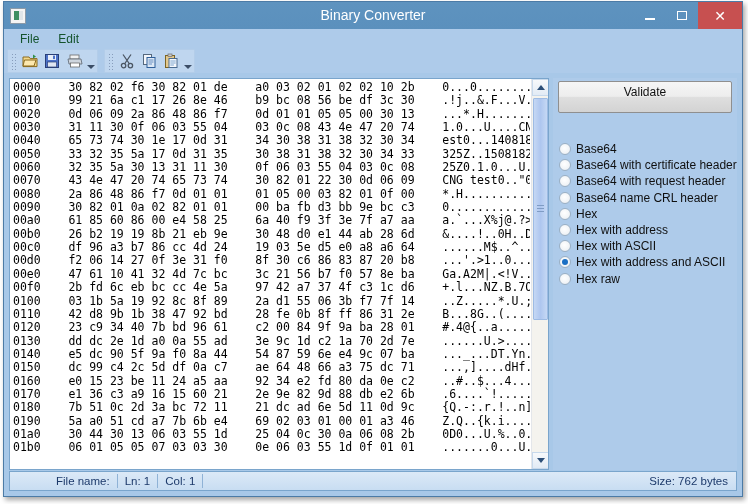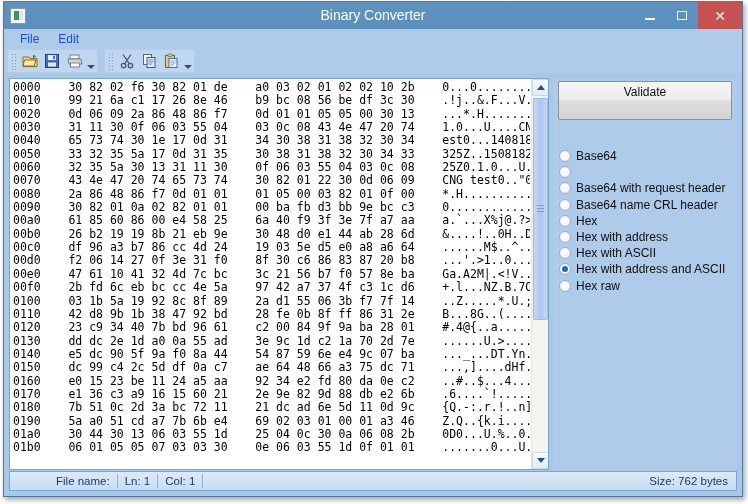--- a/index.html
+++ b/index.html
@@ -78,21 +78,21 @@
   .menubar {
     height: 19px;
     background: #aecbea;
     display: flex;
     align-items: center;
     padding-left: 8px;
     gap: 3px;
   }
   .menuitem {
     font-size: 12px;
-    color: #1d4ed8;
+    color: #14532d;
     padding: 1px 8px;
   }
   
   .toolbar {
     height: 25px;
     background: #aecbea;
     display: flex;
     align-items: center;
     padding-left: 3px;
   }
@@ -213,21 +213,21 @@
   
   .options {
     position: relative;
     margin: 5px 5px 0 4px;
     width: 184px; height: 392px;
     background: #aecbea;
   }
   .validate-btn {
     display: block;
     margin: 3px auto 0 auto;
-    width: 174px; height: 39px;
+    width: 174px; height: 32px;
     background: linear-gradient(to bottom, #f6f6f6 0%, #ededed 48%, #dfdfdf 50%, #d3d3d3 100%);
     border: 1px solid #8f8f8f;
     border-radius: 2px;
     box-sizing: border-box;
     font-family: "Liberation Sans", sans-serif;
     font-size: 12px;
     color: #101010;
     text-align: center;
     line-height: 21px;
   }
@@ -429,20 +429,21 @@
 
         <div class="options">
           <div class="validate-btn">Validate</div>
           <div class="radios">
               <div class="radio-row">
                 <span class="radio"></span>
                 <span class="radio-label">Base64</span>
               </div>
               <div class="radio-row">
                 <span class="radio"></span>
+                <span class="radio-label">Base64 with certificate header</span>
               </div>
               <div class="radio-row">
                 <span class="radio"></span>
                 <span class="radio-label">Base64 with request header</span>
               </div>
               <div class="radio-row">
                 <span class="radio"></span>
                 <span class="radio-label">Base64 name CRL header</span>
               </div>
               <div class="radio-row">

